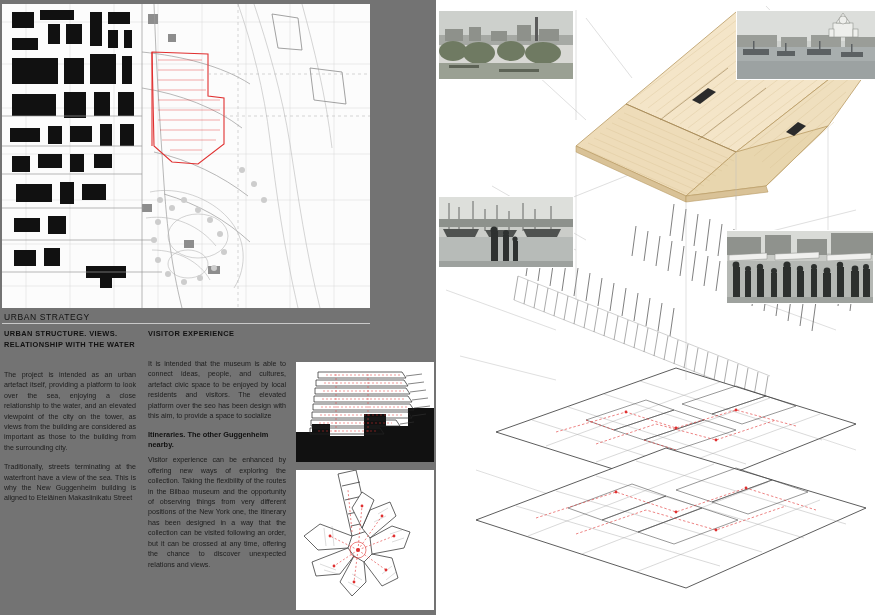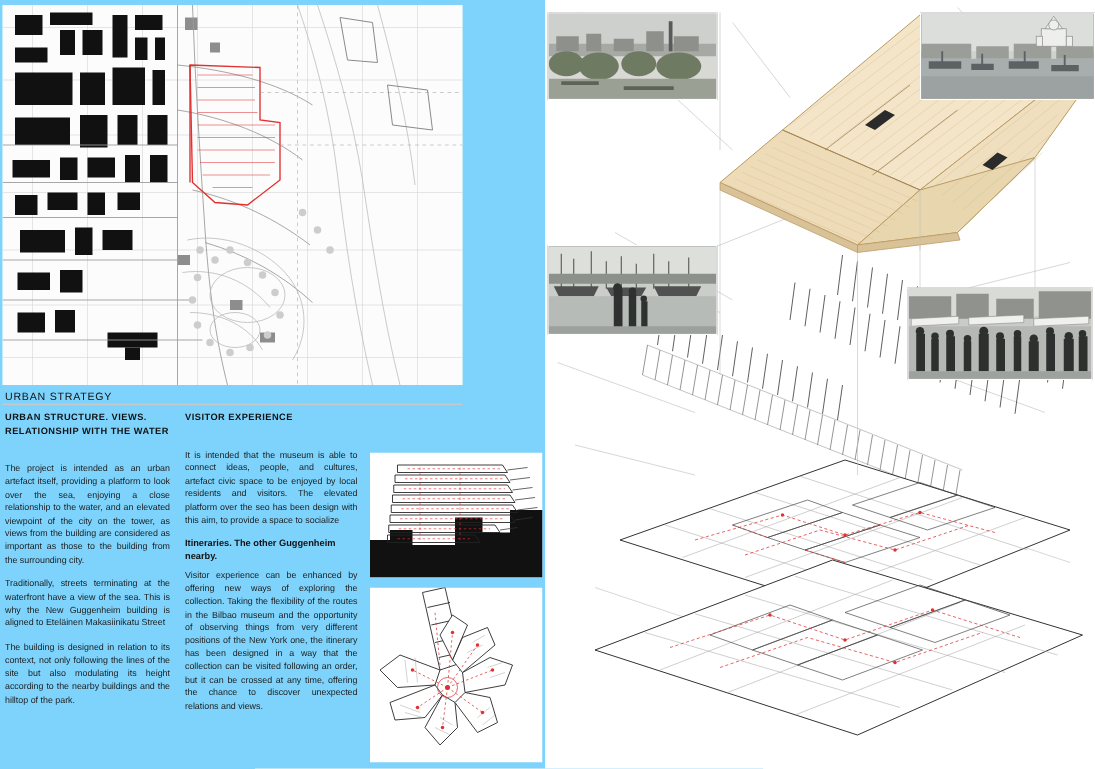--- a/index.html
+++ b/index.html
@@ -12,21 +12,21 @@
     height: 615px;
     position: relative;
     overflow: hidden;
     font-family: "Liberation Sans", sans-serif;
     color: #1a1a1a;
   }
   .board {
     position: absolute;
     left: 0; top: 0;
     width: 876px; height: 615px;
-    background: #7dd3fc;
+    background: #737373;
   }
 
   
   .left-col {
     position: absolute;
     left: 0; top: 0;
     width: 372px; height: 615px;
   }
   .site-plan {
     position: absolute;
@@ -276,21 +276,20 @@
       </svg>
     </div>
 
     <div class="section-title">Urban strategy</div>
     <div class="rule-under-title"></div>
 
     <div class="col-a">
       <div class="sub-head">Urban structure. Views. Relationship with the water</div>
       <p class="body">The project is intended as an urban artefact itself, providing a platform to look over the sea, enjoying a close relationship to the water, and an elevated viewpoint of the city on the tower, as views from the building are considered as important as those to the building from the surrounding city.</p>
       <p class="body">Traditionally, streets terminating at the waterfront have a view of the sea. This is why the New Guggenheim building is aligned to Eteläinen Makasiinikatu Street</p>
-      <p class="body">The building is designed in relation to its context, not only following the lines of the site but also modulating its height according to the nearby buildings and the hilltop of the park.</p>
     </div>
 
     <div class="col-b">
       <div class="sub-head">Visitor experience</div>
       <p class="body">It is intended that the museum is able to connect ideas, people, and cultures, artefact civic space to be enjoyed by local residents and visitors. The elevated platform over the seo has been design with this aim, to provide a space to socialize</p>
       <div class="sub-head2">Itineraries. The other Guggenheim nearby.</div>
       <p class="body">Visitor experience can be enhanced by offering new ways of exploring the collection. Taking the flexibility of the routes in the Bilbao museum and the opportunity of observing things from very different positions of the New York one, the itinerary has been designed in a way that the collection can be visited following an order, but it can be crossed at any time, offering the chance to discover unexpected relations and views.</p>
     </div>
 
     <div class="diagram-section">

